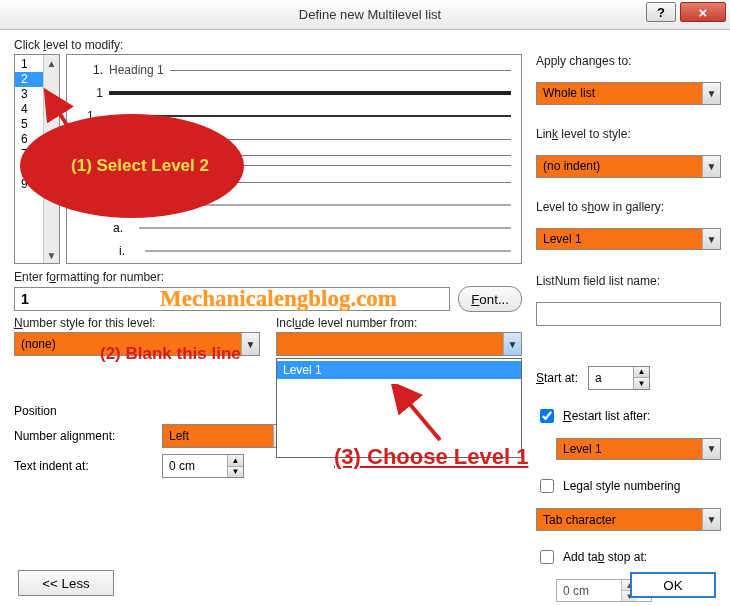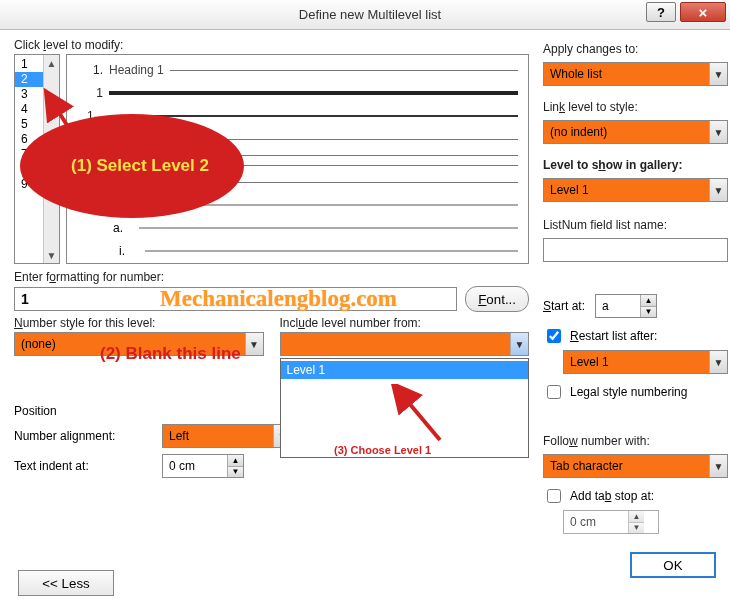--- a/index.html
+++ b/index.html
@@ -33,27 +33,27 @@
   }
   .win-help { width: 30px; }
   .win-close {
     background: linear-gradient(#e67a6c,#c8412e);
     color: #fff; width: 46px; border-color: #9a2d1f;
     font-size: 15px;
   }
 
   .dialog-body {
     display: flex;
-    padding: 8px 2px 4px 14px;
+    padding: 8px 9px 4px 14px;
     gap: 14px;
     height: calc(100% - 30px);
     position: relative;
   }
   .left-col { flex: 1; display: flex; flex-direction: column; }
-  .right-col { width: 185px; display: flex; flex-direction: column; gap: 4px; padding-top: 4px;}
+  .right-col { width: 185px; display: flex; flex-direction: column; gap: 12px; padding-top: 4px; margin-top: 12px;}
 
   .label { color: #222; display: block; margin-bottom: 2px; }
   .underline { text-decoration: underline; }
 
   
   .preview-row { display: flex; gap: 6px; height: 210px; }
   .level-box {
     width: 46px; border: 1px solid #888; display: flex; background: #fff;
   }
   .level-list { flex: 1; font-size: 12px; line-height: 15px; padding-top: 2px; }
@@ -120,21 +120,21 @@
   .spin input { border: none; width: 64px; padding-left: 6px; height: 100%; font-size: 12px; outline: none;}
   .spin .sbtns { width: 16px; display: flex; flex-direction: column; border-left: 1px solid #aaa; height: 100%; }
   .spin .sb { flex: 1; display: flex; align-items: center; justify-content: center; font-size: 8px; background: linear-gradient(#f4f4f4,#d9d9d9);}
   .spin .sb:first-child { border-bottom: 1px solid #aaa; }
 
   .less-btn {
     position: absolute; left: 18px; bottom: 10px; height: 26px; width: 96px;
     border: 1px solid #888; background: linear-gradient(#fbfbfb,#e8e8e8);
   }
 
-  .footer-btns { position: absolute; right: 14px; bottom: 28px; display: flex; gap: 21px; }
+  .footer-btns { position: absolute; right: 14px; bottom: 8px; display: flex; gap: 21px; }
   .ok-btn { border: 2px solid #2a7bd4; height: 26px; width: 86px; background: #fff; }
   .cancel-btn { border: 1px solid #888; height: 26px; width: 90px; background: linear-gradient(#fbfbfb,#e8e8e8); }
 
   .chk { display: flex; align-items: center; gap: 6px; margin-top: 4px; }
   .chk input { width: 14px; height: 14px; }
 
   
   .anno-ellipse {
     position: absolute; left: 20px; top: 114px; width: 224px; height: 104px;
     background: #d21f1f; border-radius: 50%;
@@ -150,21 +150,21 @@
     position: absolute; left: 160px; top: 286px; z-index: 35;
     color: #ff9a2a; font-family: "Comic Sans MS", cursive; font-size: 23px; font-weight: bold;
     text-shadow: 0 0 1px #ffb366;
   }
   .anno-red2 {
     position: absolute; left: 100px; top: 344px; z-index: 36;
     color: #d21f1f; font-weight: bold; font-size: 17px;
   }
   .anno-red3 {
     position: absolute; left: 334px; top: 444px; z-index: 36;
-    color: #d21f1f; font-weight: bold; font-size: 11px;
+    color: #d21f1f; font-weight: bold; font-size: 22px; text-decoration: underline;
   }
   .anno-arrow3 {
     position: absolute; left: 390px; top: 384px; z-index: 41;
   }
 </style>
 </head>
 <body>
 
 <div class="titlebar">
   <span class="titlebar-title">Define new Multilevel list</span>
@@ -317,21 +317,21 @@
     </div>
 
     <span class="label" style="margin-top:10px;">
       <span>Lin</span><span class="underline">k</span><span> level to style:</span>
     </span>
     <div class="combo">
       <span>(no indent)</span>
         <div class="cbtn">▼</div>
     </div>
 
-    <span class="label" style="margin-top:10px;font-weight:bold;">
+    <span class="label" style="margin-top:10px;">
       <span>Level to s</span><span class="underline">h</span><span>ow in gallery:</span>
     </span>
     <div class="combo">
       <span>Level 1</span>
         <div class="cbtn">▼</div>
     </div>
 
     <span class="label" style="margin-top:12px;">ListNum field list name:</span>
     <input class="tbox" value="" style="">
 
@@ -353,23 +353,20 @@
     <div class="combo" style="margin-left:20px;">
       <span>Level 1</span>
         <div class="cbtn">▼</div>
     </div>
 
     <div class="chk" style="margin-top:4px;">
       <input type="checkbox" style="">
       <span><span>Le</span><span class="underline">g</span><span>al style numbering</span></span>
     </div>
 
-    <span class="label" style="margin-top:28px;">
-      <span>Follo</span><span class="underline">w</span><span> number with:</span>
-    </span>
     <div class="combo">
       <span>Tab character</span>
         <div class="cbtn">▼</div>
     </div>
 
     <div class="chk" style="margin-top:4px;">
       <input type="checkbox" style="">
       <span><span>Add ta</span><span class="underline">b</span><span> stop at:</span></span>
     </div>
     <div class="spin" style="margin-left:20px; width:96px; opacity:0.7;">

